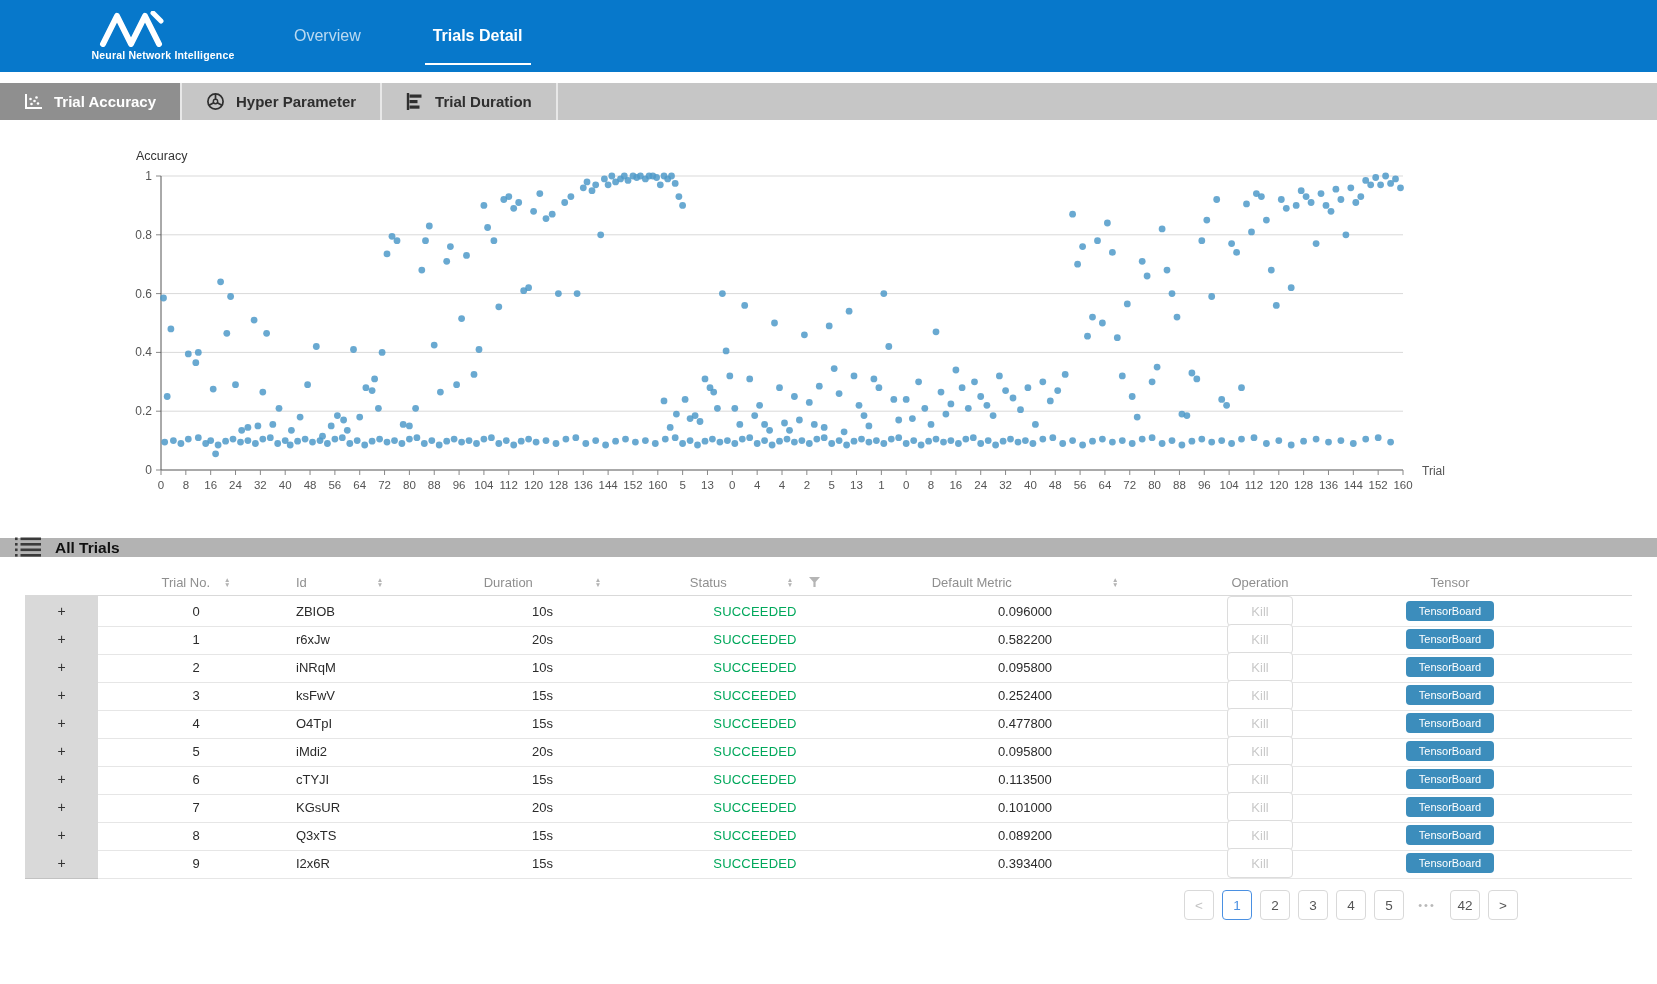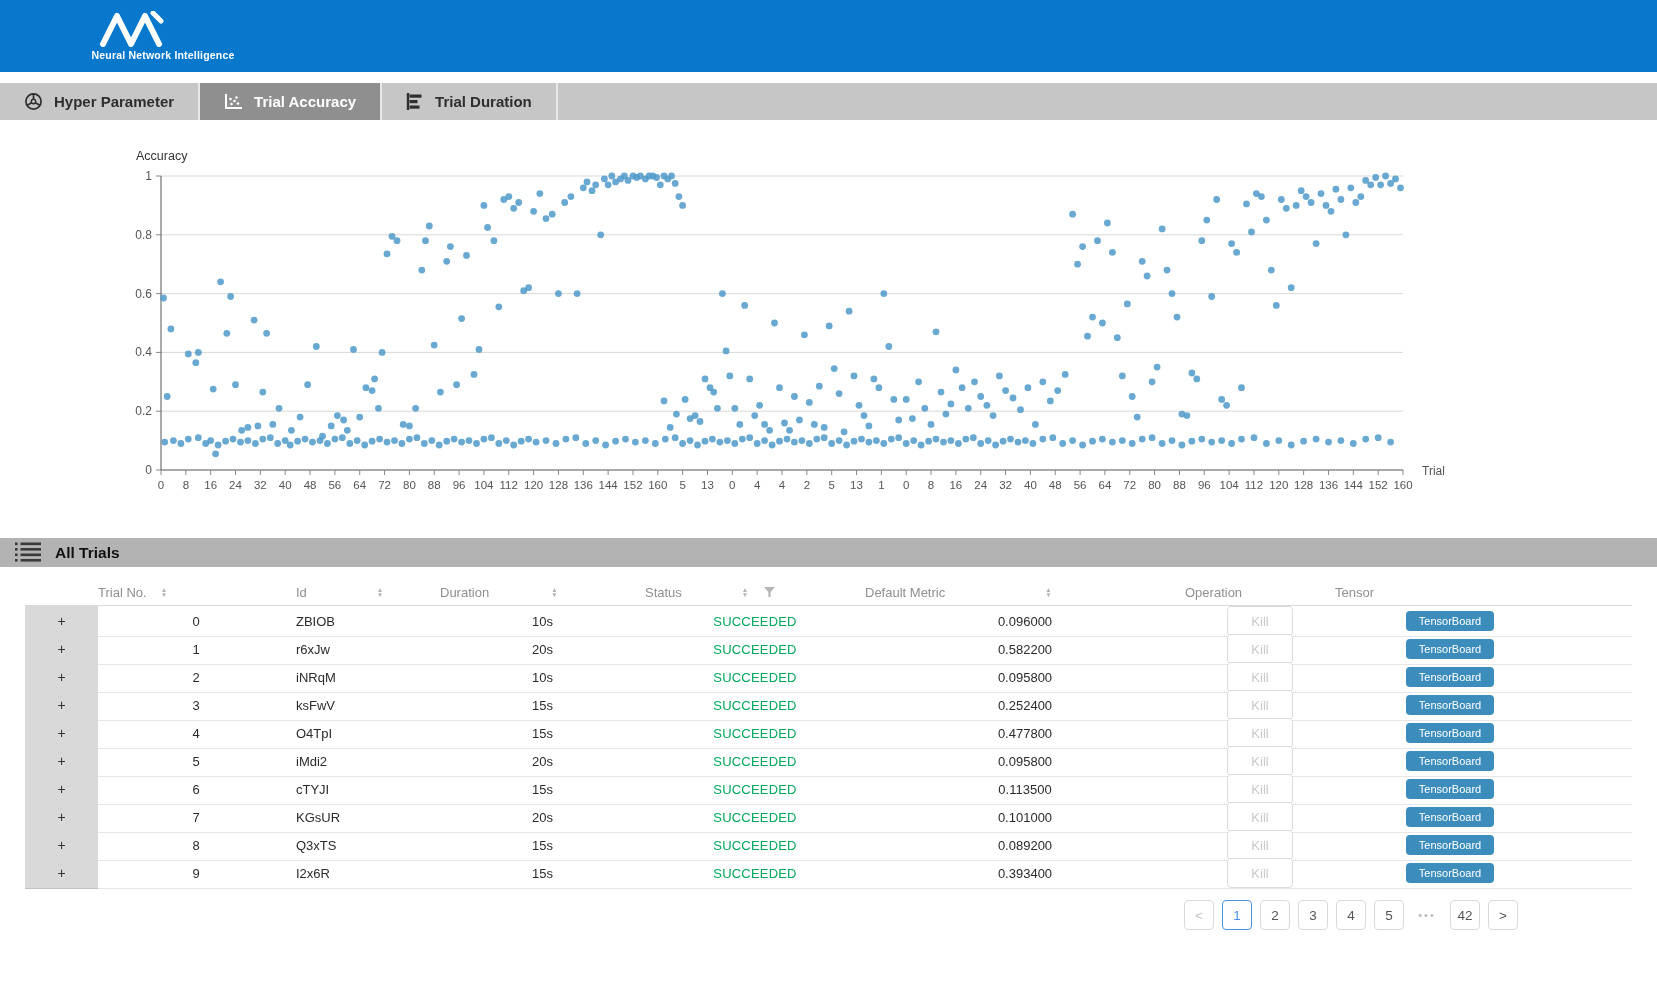--- a/index.html
+++ b/index.html
@@ -20,27 +20,27 @@
   .nav-tab.active::after { content:""; position:absolute; left:28px; right:28px; bottom:7px; height:2px; background:#fff; }
   
   .subtab-bar { margin-top:11px; height:37px; background:#c6c6c6; display:flex; }
   .subtab { display:flex; align-items:center; gap:11px; padding:0 24px; font-size:15px; font-weight:bold; color:#2f2f2f; border-right:2px solid #e8e8e8; cursor:pointer; }
   .subtab.active { background:#8f8f8f; color:#ffffff; }
   .subtab svg { display:block; }
   
   .chart-section { position:relative; height:412px; }
   #chart-svg { display:block; }
   
-  .alltrials-bar { height:29px; background:#b3b3b3; display:flex; align-items:center; padding-left:15px; gap:14px; margin-top:6px; }
+  .alltrials-bar { height:19px; background:#b3b3b3; display:flex; align-items:center; padding-left:15px; gap:14px; margin-top:6px; }
   .alltrials-title { font-size:15.5px; font-weight:bold; color:#111; }
   
   .table-wrap { margin:12px 25px 0 25px; font-size:13px; }
   .tgrid { display:grid; grid-template-columns:73px 196px 146px 205px 220px 320px 150px 230px 1fr; align-items:center; }
   .thead { height:27px; color:#8f8f8f; border-bottom:1px solid #d9d9d9; }
-  .th { display:flex; align-items:center; gap:14px; height:100%; }
+  .th { display:flex; align-items:center; justify-content:center; gap:14px; height:100%; }
   .th.left { justify-content:flex-start; padding-left:2px; }
   .sort { display:inline-flex; flex-direction:column; align-items:center; line-height:5px; font-size:6.5px; color:#b3b3b3; cursor:pointer; }
   .sort i { font-style:normal; }
   .funnel { display:inline-flex; cursor:pointer; margin-left:2px; }
   .trow { height:28px; }
   .cell { display:flex; align-items:center; justify-content:center; height:100%; border-bottom:1px solid #e6e6e6; color:#2b2b2b; }
   .cell.c-id { justify-content:flex-start; padding-left:2px; }
   .cell.expander { background:#d9d9d9; border-bottom:1px solid #c2c2c2; color:#333; font-size:14px; cursor:pointer; }
   .cell.status { color:#00a85b; letter-spacing:0.2px; }
   .kill-btn { width:66px; height:30px; border:1px solid #dcdcdc; border-radius:4px; background:#fff; color:#c9c9c9; font-size:13px; font-family:inherit; }
@@ -57,43 +57,47 @@
 <body>
 
 <div class="header">
   <div class="logo-block">
     <svg width="82" height="36" viewBox="0 0 82 36">
       <polyline points="5,33 19,5 33,33 47,5 61,33" fill="none" stroke="#ffffff" stroke-width="6" stroke-linecap="round" stroke-linejoin="round"></polyline>
       <line x1="55" y1="2" x2="63" y2="10" stroke="#ffffff" stroke-width="5" stroke-linecap="round"></line>
     </svg>
     <span class="logo-sub">Neural Network Intelligence</span>
   </div>
+  <div class="nav-tabs">
+    <div class="nav-tab">Overview</div>
+    <div class="nav-tab active">Trials Detail</div>
+  </div>
 </div>
 
 <div class="subtab-bar">
-  <div class="subtab">
-    <svg width="19" height="19" viewBox="0 0 20 20">
-      <circle cx="10" cy="10" r="8" stroke="currentColor" stroke-width="1.8" fill="none"></circle>
-      <circle cx="10" cy="10" r="2.3" stroke="currentColor" stroke-width="1.5" fill="none"></circle>
-      <line x1="10" y1="7.7" x2="10" y2="2.2" stroke="currentColor" stroke-width="1.8"></line>
-      <line x1="8.1" y1="11.2" x2="3.3" y2="14" stroke="currentColor" stroke-width="1.8"></line>
-      <line x1="11.9" y1="11.2" x2="16.7" y2="14" stroke="currentColor" stroke-width="1.8"></line>
-    </svg>
-    <span>Hyper Parameter</span>
-  </div>
   <div class="subtab active">
     <svg width="19" height="17" viewBox="0 0 19 17">
       <path d="M2,1 V15 H18" stroke="currentColor" stroke-width="2" fill="none"></path>
       <circle cx="6.5" cy="6" r="1.3" fill="currentColor"></circle>
         <circle cx="7.5" cy="11" r="1.3" fill="currentColor"></circle>
       <circle cx="10.5" cy="8" r="1.3" fill="currentColor"></circle>
         <circle cx="12.5" cy="4.5" r="1.3" fill="currentColor"></circle>
       <circle cx="14" cy="10.5" r="1.3" fill="currentColor"></circle>
     </svg>
     <span>Trial Accuracy</span>
+  </div>
+  <div class="subtab">
+    <svg width="19" height="19" viewBox="0 0 20 20">
+      <circle cx="10" cy="10" r="8" stroke="currentColor" stroke-width="1.8" fill="none"></circle>
+      <circle cx="10" cy="10" r="2.3" stroke="currentColor" stroke-width="1.5" fill="none"></circle>
+      <line x1="10" y1="7.7" x2="10" y2="2.2" stroke="currentColor" stroke-width="1.8"></line>
+      <line x1="8.1" y1="11.2" x2="3.3" y2="14" stroke="currentColor" stroke-width="1.8"></line>
+      <line x1="11.9" y1="11.2" x2="16.7" y2="14" stroke="currentColor" stroke-width="1.8"></line>
+    </svg>
+    <span>Hyper Parameter</span>
   </div>
   <div class="subtab">
     <svg width="18" height="17" viewBox="0 0 18 17">
       <path d="M2,0 V17" stroke="currentColor" stroke-width="2.4" fill="none"></path>
       <rect x="3.5" y="1.5" width="12" height="3.2" fill="currentColor"></rect>
       <rect x="3.5" y="7" width="8" height="3.2" fill="currentColor"></rect>
       <rect x="3.5" y="12.5" width="10" height="3.2" fill="currentColor"></rect>
     </svg>
     <span>Trial Duration</span>
   </div>

